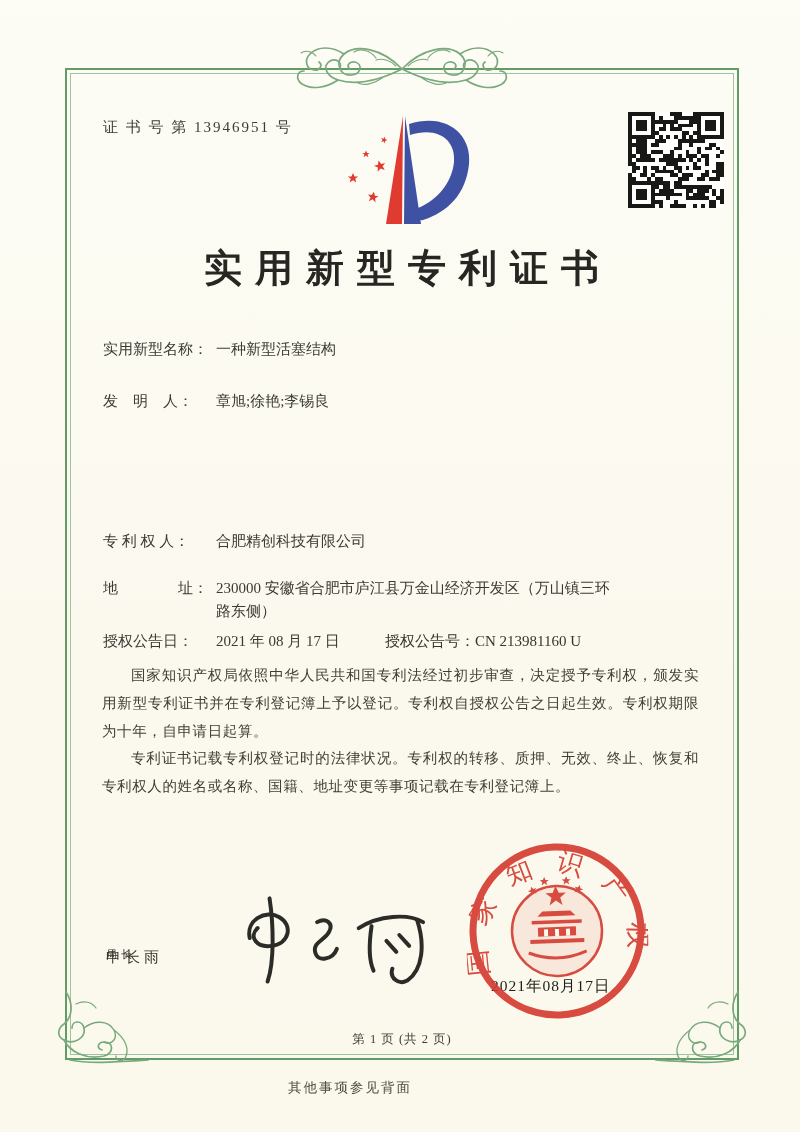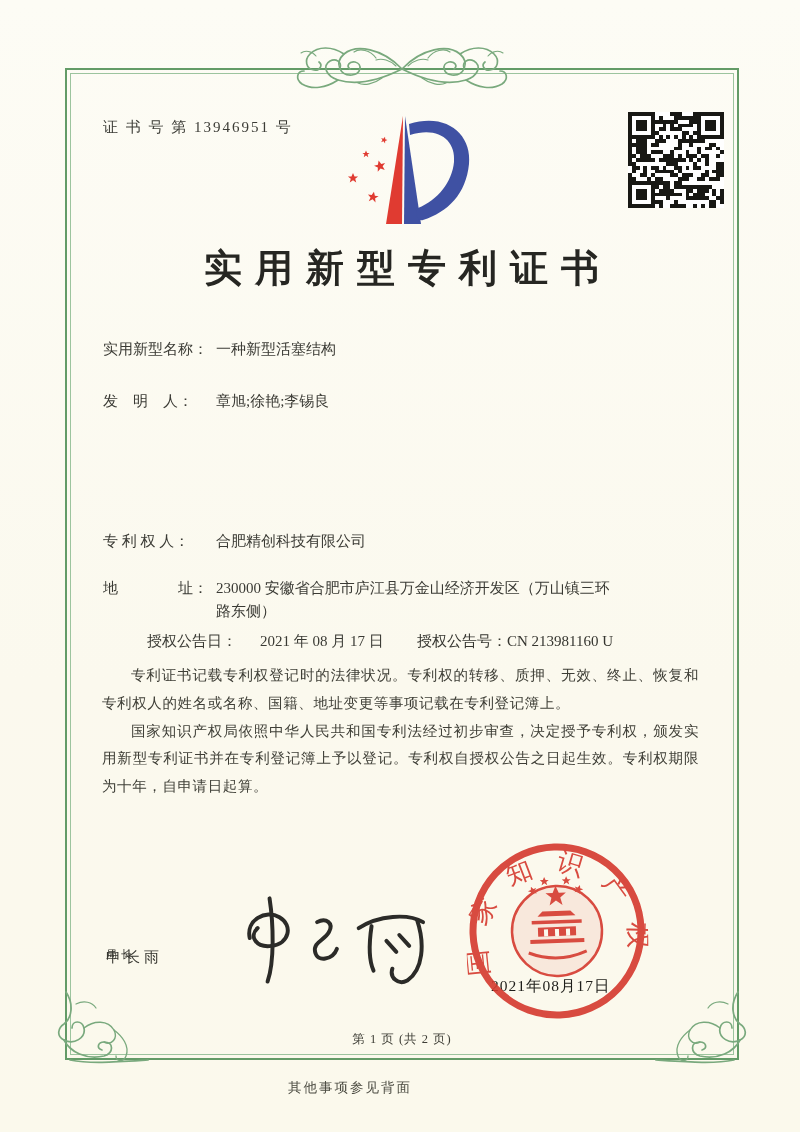--- a/index.html
+++ b/index.html
@@ -35,22 +35,22 @@
   .title{
     position:absolute;left:8px;top:243px;width:800px;text-align:center;
     font-size:38px;font-weight:bold;letter-spacing:13px;color:#262622;
   }
   .field-row{position:absolute;left:103px;font-size:15px;line-height:1.55;}
   .field-label{display:inline-block;width:113px;vertical-align:top;color:#3a3a34;}
   .field-value{display:inline-block;max-width:420px;vertical-align:top;color:#3a3a34;}
   .row-1{top:338px}.row-2{top:390px}.row-3{top:437px}
   .row-4{top:484px}.row-5{top:530px}.row-6{top:577px}
   .row-grant{top:630px}
-  .grant-right{position:absolute;left:270px;top:0;white-space:nowrap;}
-  .grant-wrap{position:relative;width:600px;margin-left:44px;}
+  .grant-right{position:absolute;left:282px;top:0;white-space:nowrap;}
+  .grant-wrap{position:relative;width:600px;}
   .paras{
     position:absolute;left:102px;top:662px;width:597px;
     font-size:14.5px;line-height:1.92;letter-spacing:0.6px;
     text-align:justify;color:#3e3e36;
   }
   .paras p{margin:0;text-indent:2em;}
   .signoff-title{position:absolute;left:106px;top:947px;font-size:11px;letter-spacing:4px;}
   .signoff-name{position:absolute;left:106px;top:948px;font-size:15px;letter-spacing:4px;}
   .signature{position:absolute;left:222px;top:886px;width:208px;height:100px;}
   .seal{position:absolute;left:466px;top:840px;width:182px;height:182px;opacity:.9;transform:rotate(-2deg);}
@@ -772,22 +772,22 @@
   <div class="field-row row-grant">
     <div class="grant-wrap">
       <span class="field-label">授权公告日：</span><span class="field-value">2021 年 08 月 17 日</span>
       <span class="grant-right">
         <span>授权公告号：</span><span>CN 213981160 U</span>
       </span>
     </div>
   </div>
 
   <div class="paras">
+    <p>国家知识产权局依照中华人民共和国专利法经过初步审查，决定授予专利权，颁发实用新型专利证书并在专利登记簿上予以登记。专利权自授权公告之日起生效。专利权期限为十年，自申请日起算。</p>
     <p>专利证书记载专利权登记时的法律状况。专利权的转移、质押、无效、终止、恢复和专利权人的姓名或名称、国籍、地址变更等事项记载在专利登记簿上。</p>
-    <p>国家知识产权局依照中华人民共和国专利法经过初步审查，决定授予专利权，颁发实用新型专利证书并在专利登记簿上予以登记。专利权自授权公告之日起生效。专利权期限为十年，自申请日起算。</p>
   </div>
 
   <div class="signoff-title">局长</div>
   <div class="signoff-name">申长雨</div>
 
   <svg class="signature" viewBox="0 0 210 100">
     <g stroke="#2b2b28" stroke-width="4" fill="none" stroke-linecap="round" stroke-linejoin="round">
       <path d="M28,52 C24,34 44,23 58,31 C72,39 68,58 50,60 C34,62 27,50 36,42"></path>
       <path d="M48,12 C52,38 53,76 46,96"></path>
       <path d="M96,36 C105,31 113,37 108,46 C103,55 92,56 94,66 C96,77 112,74 116,63"></path>

